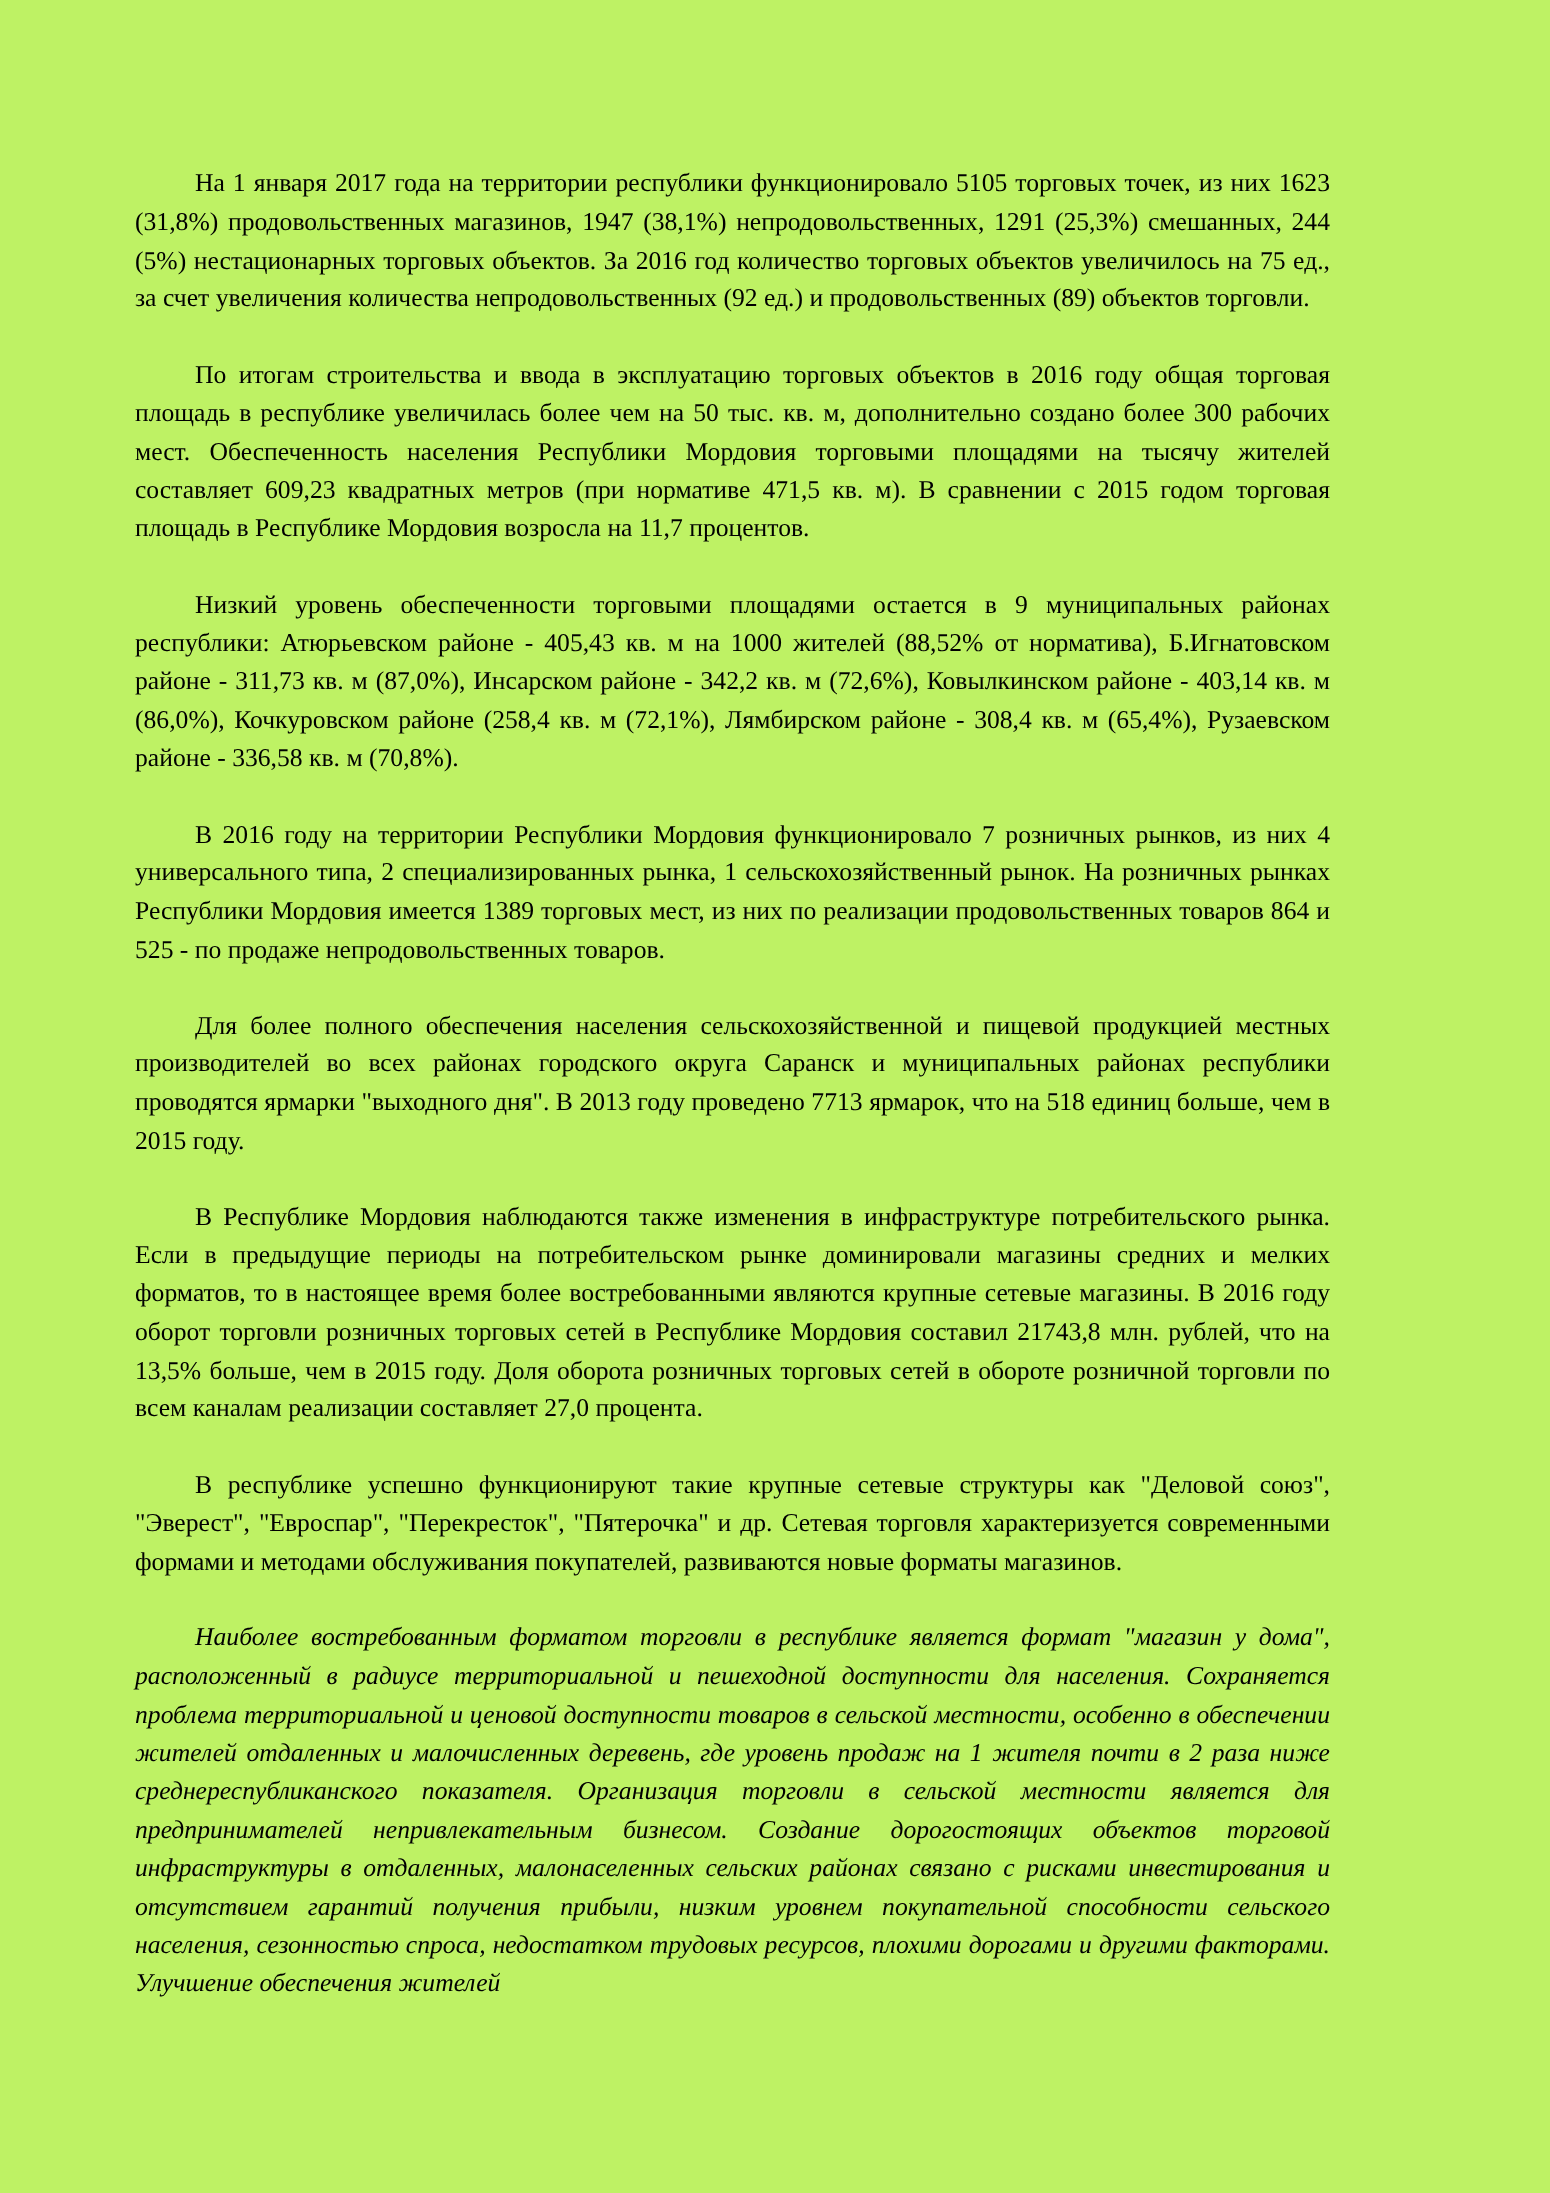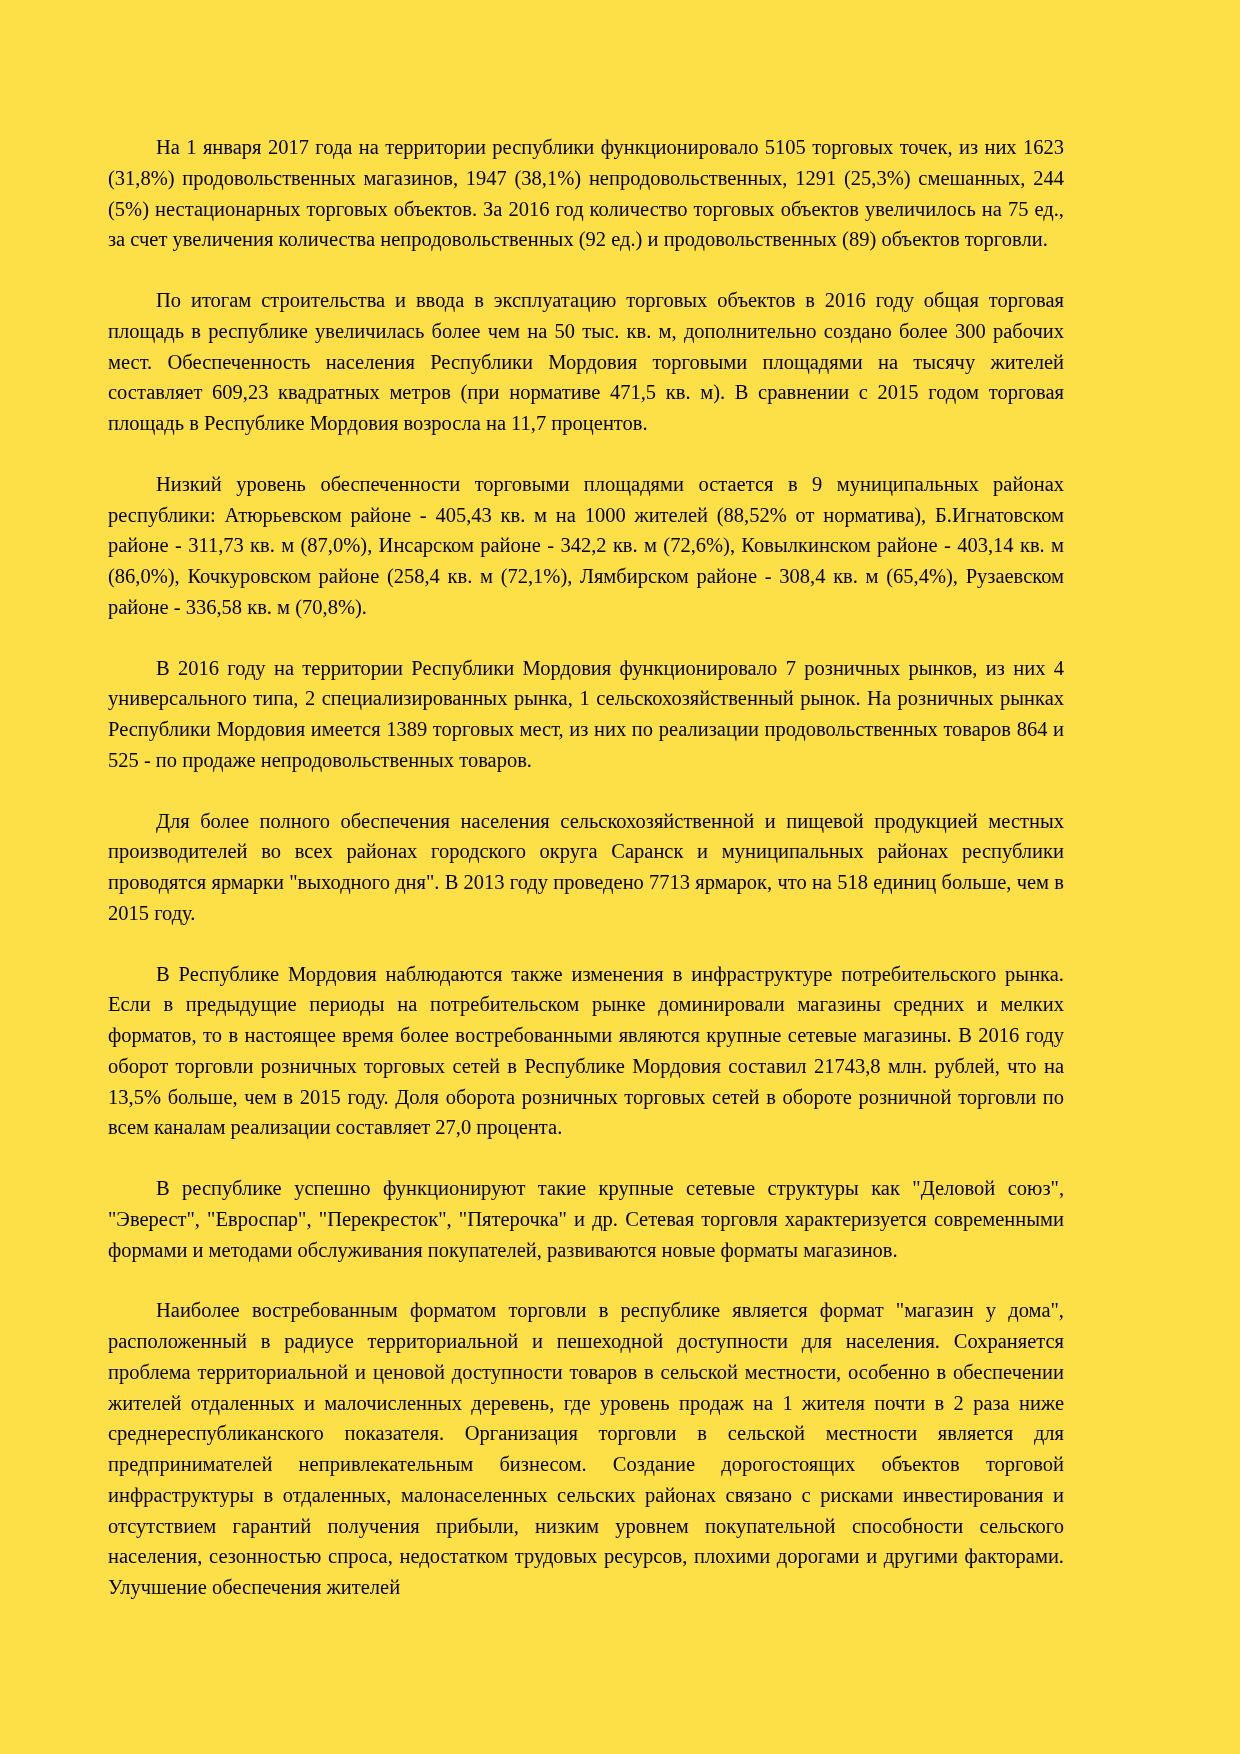--- a/index.html
+++ b/index.html
@@ -5,34 +5,35 @@
   html, body {
     margin: 0;
     padding: 0;
     background: #ffffff;
   }
   .page {
     position: relative;
     width: 1240px;
     min-height: 1754px;
     box-sizing: border-box;
-    background: #fde047;
+    background: #bef264;
     padding: 132px 176px 40px 108px;
     font-family: "Liberation Serif", "DejaVu Serif", serif;
     font-size: 20.5px;
     line-height: 1.5;
     color: #000000;
   }
   .para {
     margin: 0 0 30px 0;
     text-align: justify;
     text-indent: 48px;
   }
   .para:last-child {
     margin-bottom: 0;
+    font-style: italic;
   }
 </style>
 </head>
 <body>
 
 <div class="page">
   <p class="para">На 1 января 2017 года на территории республики функционировало 5105 торговых точек, из них 1623 (31,8%) продовольственных магазинов, 1947 (38,1%) непродовольственных, 1291 (25,3%) смешанных, 244 (5%) нестационарных торговых объектов. За 2016 год количество торговых объектов увеличилось на 75 ед., за счет увеличения количества непродовольственных (92 ед.) и продовольственных (89) объектов торговли.</p>
   <p class="para">По итогам строительства и ввода в эксплуатацию торговых объектов в 2016 году общая торговая площадь в республике увеличилась более чем на 50 тыс. кв. м, дополнительно создано более 300 рабочих мест. Обеспеченность населения Республики Мордовия торговыми площадями на тысячу жителей составляет 609,23 квадратных метров (при нормативе 471,5 кв. м). В сравнении с 2015 годом торговая площадь в Республике Мордовия возросла на 11,7 процентов.</p>
   <p class="para">Низкий уровень обеспеченности торговыми площадями остается в 9 муниципальных районах республики: Атюрьевском районе - 405,43 кв. м на 1000 жителей (88,52% от норматива), Б.Игнатовском районе - 311,73 кв. м (87,0%), Инсарском районе - 342,2 кв. м (72,6%), Ковылкинском районе - 403,14 кв. м (86,0%), Кочкуровском районе (258,4 кв. м (72,1%), Лямбирском районе - 308,4 кв. м (65,4%), Рузаевском районе - 336,58 кв. м (70,8%).</p>
   <p class="para">В 2016 году на территории Республики Мордовия функционировало 7 розничных рынков, из них 4 универсального типа, 2 специализированных рынка, 1 сельскохозяйственный рынок. На розничных рынках Республики Мордовия имеется 1389 торговых мест, из них по реализации продовольственных товаров 864 и 525 - по продаже непродовольственных товаров.</p>

